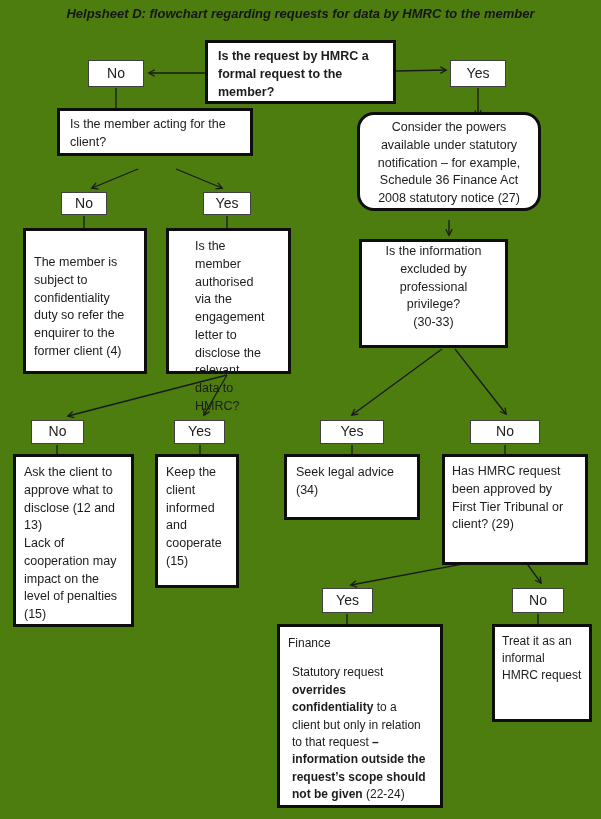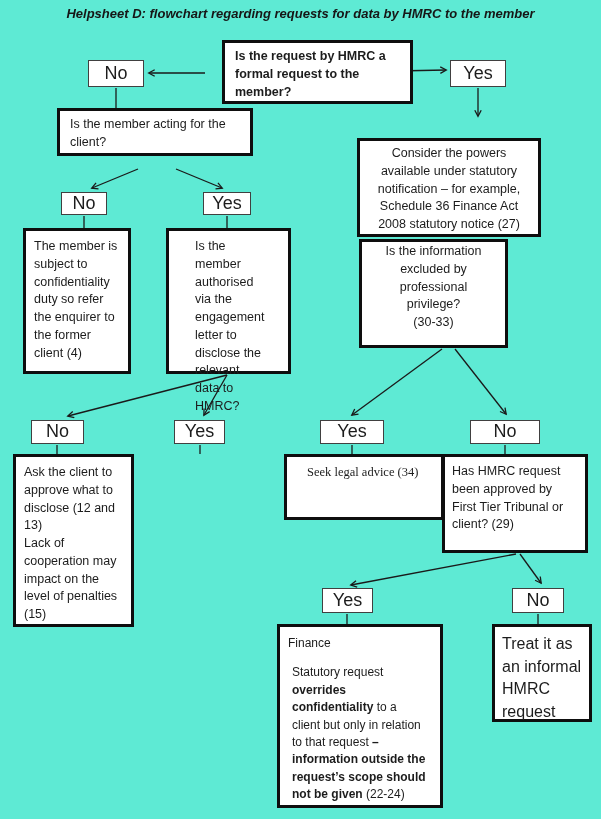--- a/index.html
+++ b/index.html
@@ -1,60 +1,60 @@
 <!DOCTYPE html>
 <html><head>
 <meta charset="utf-8">
 <style>
   html,body{margin:0;padding:0;background:#fff;}
   .canvas{
-    position:relative;width:601px;height:819px;background:#5eead4;
+    position:relative;width:601px;height:819px;background:#4d7c0f;
     font-family:"Liberation Sans",sans-serif;color:#1c1c1c;overflow:hidden;
   }
   .title{
     position:absolute;left:0;top:6px;width:601px;text-align:center;
     font-weight:bold;font-style:italic;font-size:13px;color:#161616;
   }
   .node{
     position:absolute;box-sizing:border-box;background:#fff;
     font-size:12.5px;line-height:1.42;
   }
   .thick{border:3px solid #0e0e0e;padding:5px 10px;}
   .thin{
     border:1px solid #404040;display:flex;align-items:center;justify-content:center;
-    font-size:18px;
+    font-size:14px;
   }
   .center{text-align:center;}
   .pre{white-space:pre-line;}
   .flexmid{display:flex;align-items:center;justify-content:center;}
   svg.wires{position:absolute;left:0;top:0;width:601px;height:819px;}
 
   
-  #n-qformal{left:205px;top:40px;width:191px;height:64px;font-weight:bold;margin-left:17px;}
+  #n-qformal{left:205px;top:40px;width:191px;height:64px;font-weight:bold;}
   #n-no1{left:88px;top:60px;width:56px;height:27px;}
   #n-yes1{left:450px;top:60px;width:56px;height:27px;}
   #n-qacting{left:57px;top:108px;width:196px;height:48px;}
-  #n-consider{left:357px;top:138px;width:184px;height:99px;padding:4px 9px;}
+  #n-consider{left:357px;top:112px;width:184px;height:99px;padding:4px 9px;border-radius:17px;}
   #n-no2{left:61px;top:192px;width:46px;height:23px;}
   #n-yes2{left:203px;top:192px;width:48px;height:23px;}
-  #n-membersubject{left:23px;top:228px;width:108px;height:146px;padding:7px 8px;}
+  #n-membersubject{left:23px;top:228px;width:124px;height:146px;padding:23px 8px;}
   #n-authorised{left:166px;top:228px;width:125px;height:146px;padding:7px 26px;}
   #n-privilege{left:359px;top:239px;width:149px;height:109px;padding:4px 10px 16px;}
   #n-no3{left:31px;top:420px;width:53px;height:24px;}
   #n-yes3{left:174px;top:420px;width:51px;height:24px;}
   #n-yes4{left:320px;top:420px;width:64px;height:24px;}
   #n-no4{left:470px;top:420px;width:70px;height:24px;}
   #n-askclient{left:13px;top:454px;width:121px;height:173px;padding:7px 8px;}
   #n-keepclient{left:155px;top:454px;width:84px;height:134px;padding:7px 8px;}
-  #n-seeklegal{left:284px;top:454px;width:160px;height:66px;padding:7px 20px;font-family:Liberation Serif, serif;}
-  #n-hasapproved{left:442px;top:454px;width:146px;height:99px;padding:6px 7px;}
+  #n-seeklegal{left:284px;top:454px;width:136px;height:66px;padding:7px 9px;}
+  #n-hasapproved{left:442px;top:454px;width:146px;height:111px;padding:6px 7px;}
   #n-yes5{left:322px;top:588px;width:51px;height:25px;}
   #n-no5{left:512px;top:588px;width:52px;height:25px;}
   #n-comply{left:277px;top:624px;width:166px;height:184px;padding:6px 8px;font-size:12px;line-height:1.45;}
-  #n-treat{left:492px;top:624px;width:100px;height:98px;padding:6px 7px;font-size:16px;}
+  #n-treat{left:492px;top:624px;width:100px;height:98px;padding:6px 7px;font-size:12px;}
   #n-comply p{margin:4px;}
   #n-comply p.head{margin:2px 0 12px 0;}
 </style>
 </head>
 <body>
 
 <div class="canvas">
 
   <div class="title">Helpsheet D: flowchart regarding requests for data by HMRC to the member</div>
 
@@ -107,20 +107,21 @@
 (30-33)</span>
   </div>
 
   <div id="n-no3" class="node thin">No</div>
   <div id="n-yes3" class="node thin">Yes</div>
   <div id="n-yes4" class="node thin">Yes</div>
   <div id="n-no4" class="node thin">No</div>
 
   <div id="n-askclient" class="node thick pre">Ask the client to approve what to disclose (12 and 13)
 Lack of cooperation may impact on the level of penalties (15)</div>
+  <div id="n-keepclient" class="node thick">Keep the client informed and cooperate (15)</div>
   <div id="n-seeklegal" class="node thick">Seek legal advice (34)</div>
   <div id="n-hasapproved" class="node thick">Has HMRC request been approved by First Tier Tribunal or client? (29)</div>
 
   <div id="n-yes5" class="node thin">Yes</div>
   <div id="n-no5" class="node thin">No</div>
 
   <div id="n-comply" class="node thick">
     <p class="head">Finance</p>
     <p><span>Statutory request </span><b>overrides confidentiality</b><span> to a client but only in relation to that request </span><b>– information outside the request’s scope should not be given</b><span> (22-24)</span></p>
   </div>

